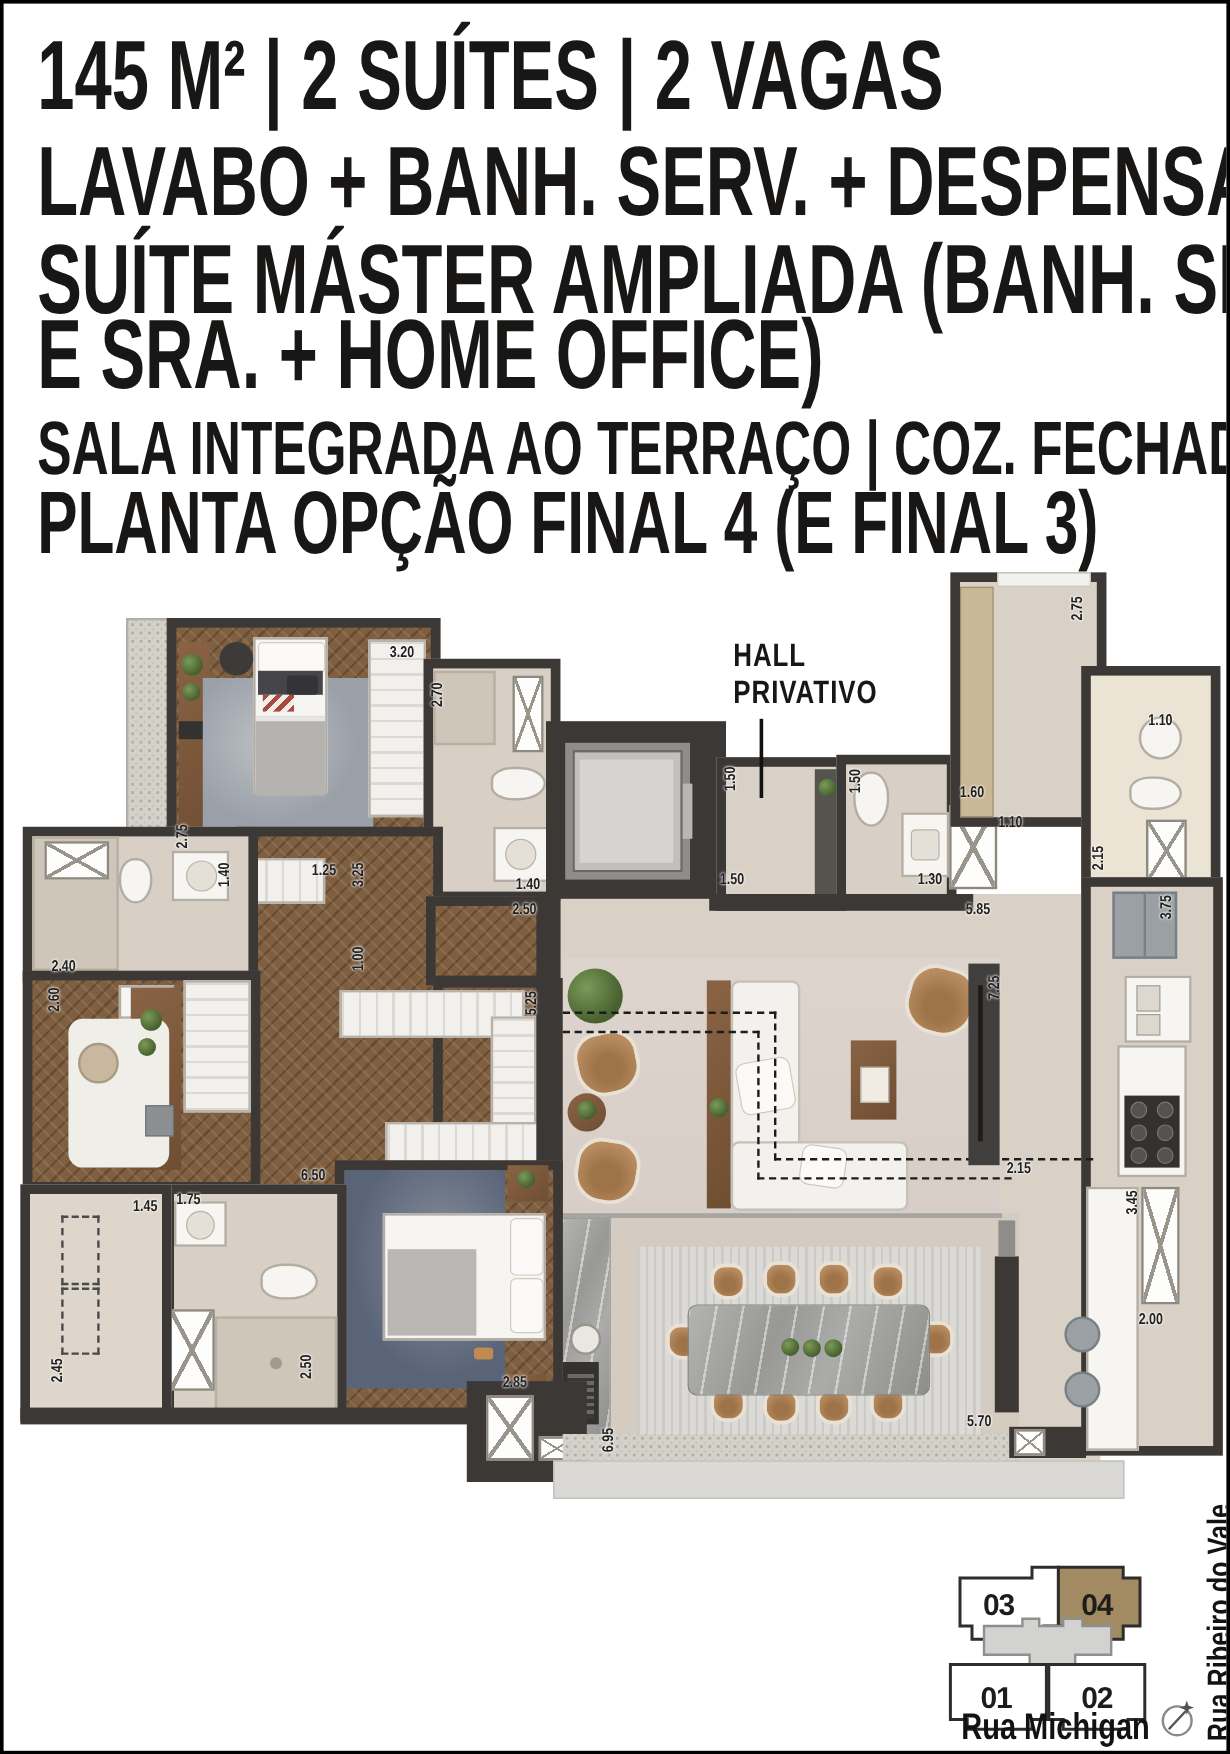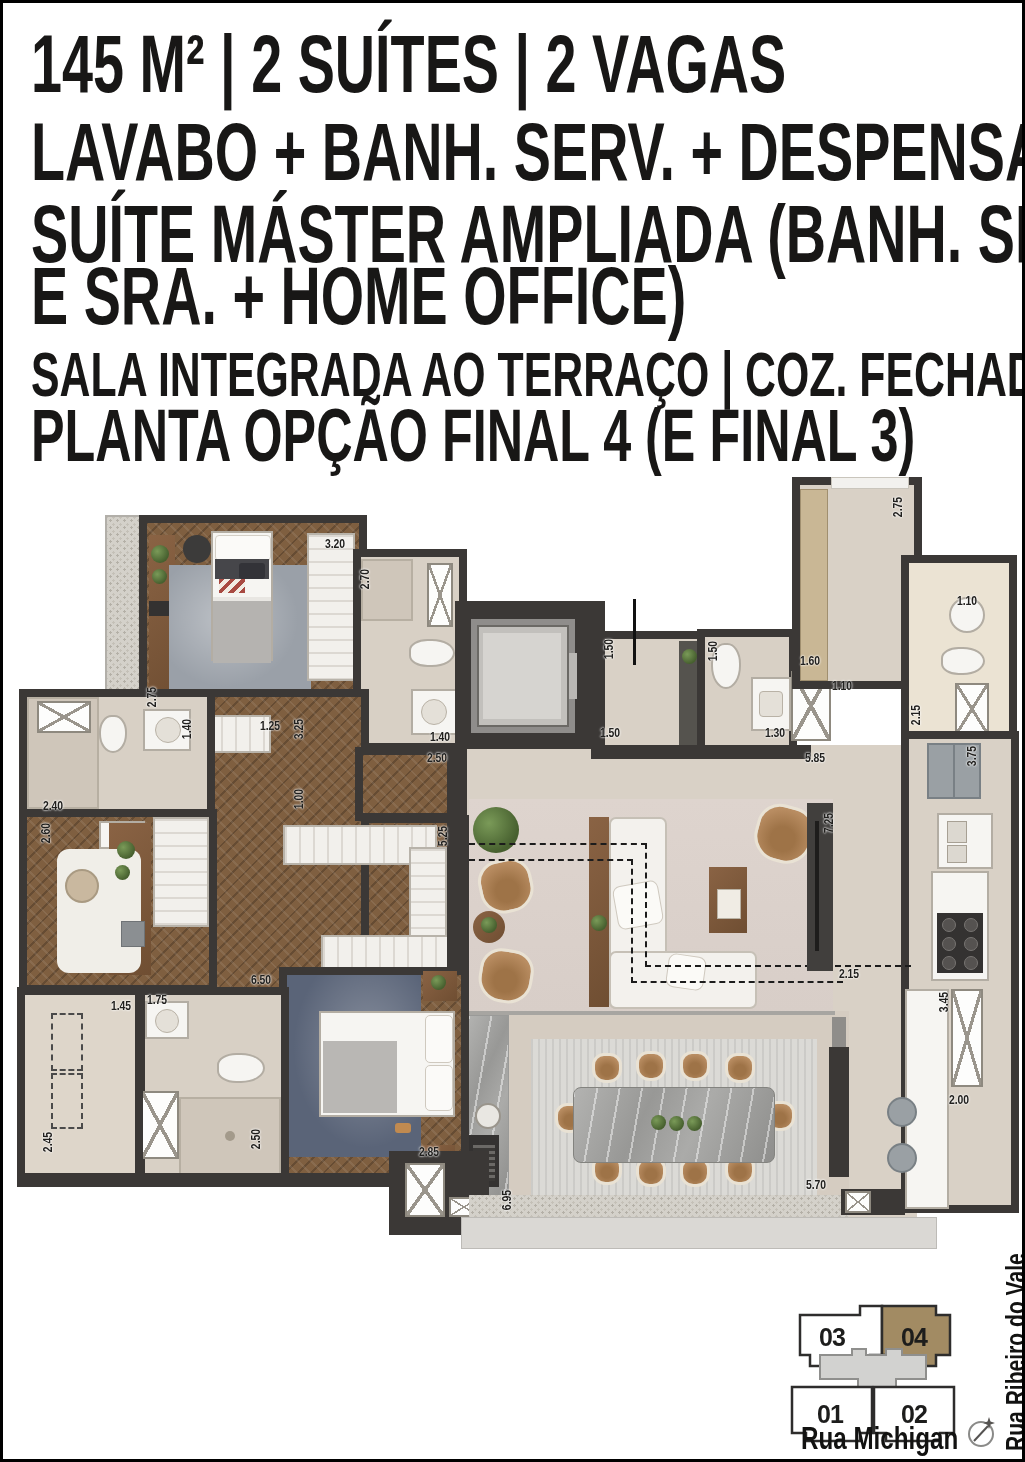--- a/index.html
+++ b/index.html
@@ -249,20 +249,26 @@
     <div class="wall" style="left:386px;top:1148px;width:100px;height:84px;"></div>
     <div class="xbox" style="left:402px;top:1160px;width:40px;height:54px;"></div>
     <div class="xbox" style="left:446px;top:1194px;width:30px;height:20px;"></div>
     <div class="wall" style="left:14px;top:1170px;width:374px;height:14px;"></div>
 
     <div class="abs pebble" style="left:466px;top:1192px;width:380px;height:22px;border:none;"></div>
     <div class="abs" style="left:458px;top:1214px;width:474px;height:30px;background:#dad8d4;border:1px solid #bdbbb7;"></div>
     <div class="wall" style="left:838px;top:1186px;width:64px;height:26px;"></div>
     <div class="xbox" style="left:842px;top:1188px;width:26px;height:22px;"></div>
 
+    <div class="abs" style="left:608px;top:528px;">
+      <div class="cond" style="font-size:27px;transform:scaleX(.8);letter-spacing:1px;line-height:31px;">
+        <div>HALL</div>
+        <div>PRIVATIVO</div>
+      </div>
+    </div>
     <div class="abs" style="left:630px;top:596px;width:3px;height:66px;background:#111;"></div>
 
     <div class="abs" style="left:0;top:0;width:1025px;height:1462px;pointer-events:none;">
         <span class="dim" style="left: 332px; top: 540px;">3.20</span>
         <span class="dim v" style="left: 361px; top: 576px;">2.70</span>
         <span class="dim v" style="left: 148px; top: 694px;">2.75</span>
         <span class="dim v" style="left: 183px; top: 726px;">1.40</span>
         <span class="dim" style="left: 267px; top: 722px;">1.25</span>
         <span class="dim v" style="left: 295px; top: 726px;">3.25</span>
         <span class="dim" style="left: 437px; top: 733px;">1.40</span>

